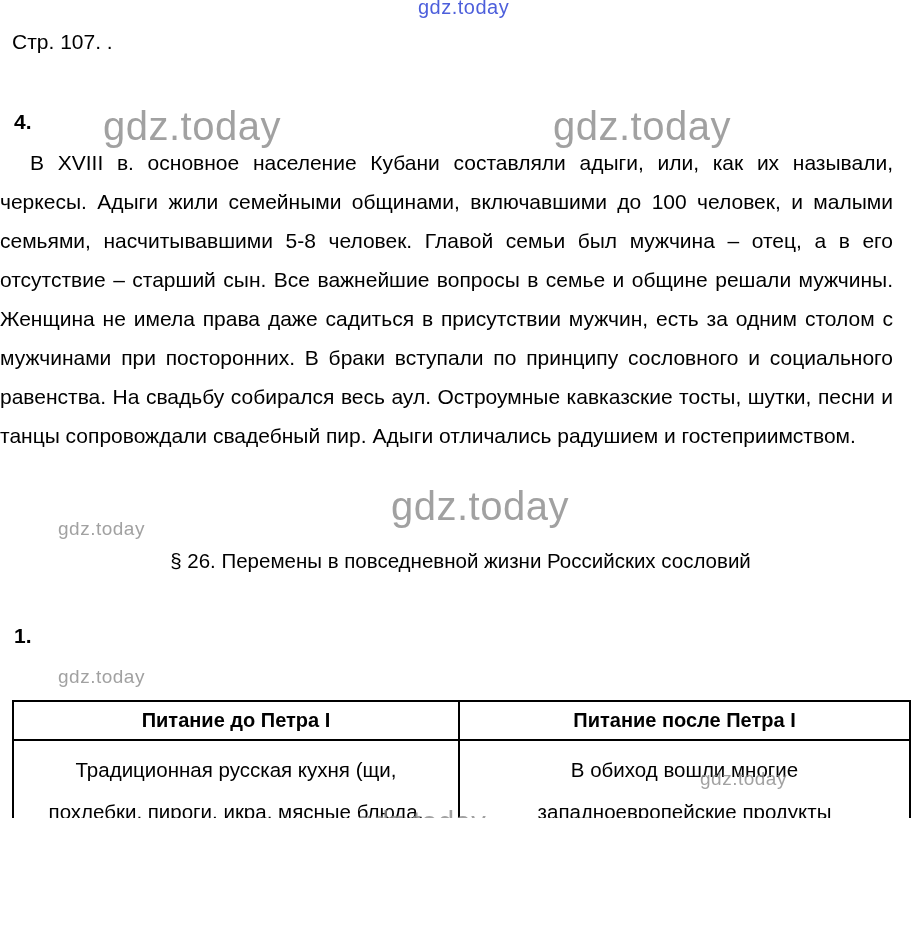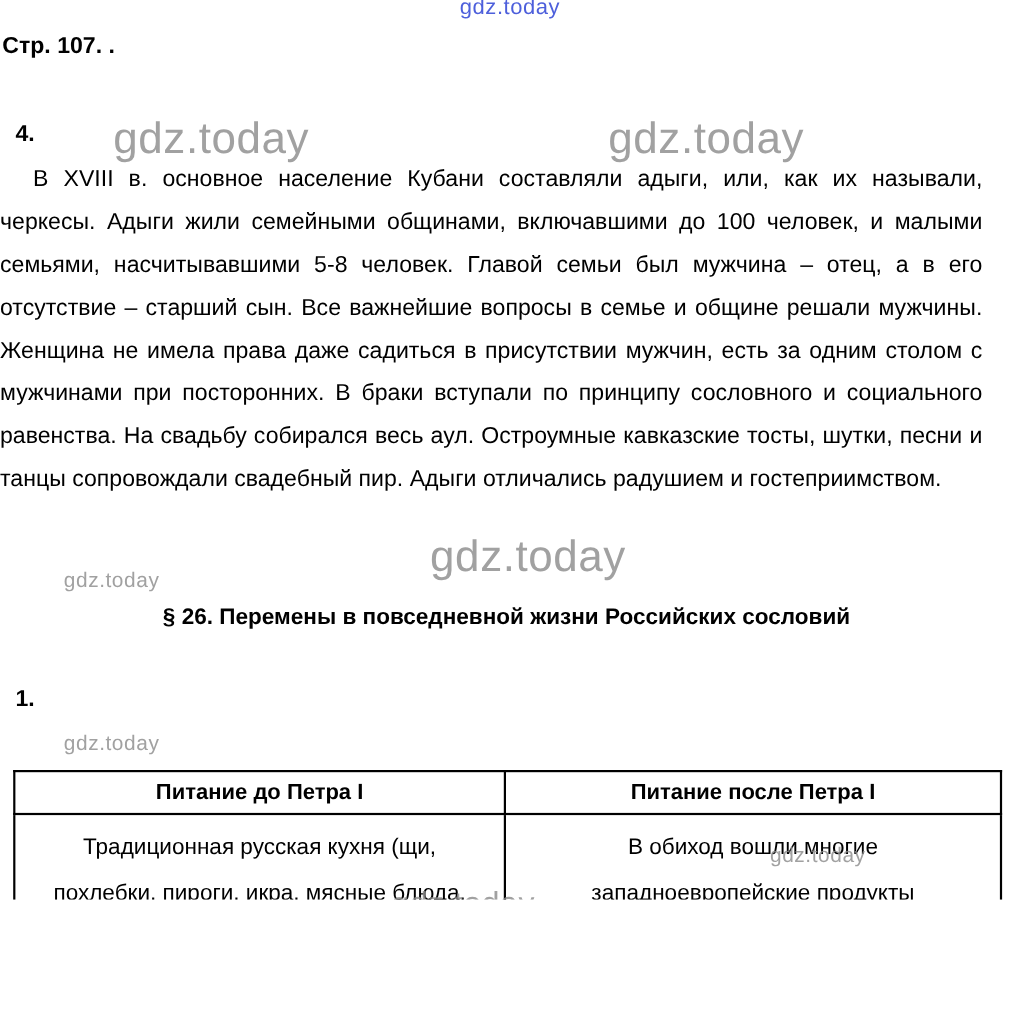--- a/index.html
+++ b/index.html
@@ -27,24 +27,24 @@
     opacity: 0.9;
   }
   .wm-dark {
     color: #5a5a5a;
     z-index: 2;
     opacity: 0.9;
   }
 
   .page-label {
     position: absolute;
-    left: 2px;
+    left: 12px;
     top: 30px;
     font-size: 21px;
-    font-weight: bold;
+    font-weight: normal;
   }
   .item-number-4 {
     position: absolute;
     left: 14px;
     top: 110px;
     font-size: 21px;
     font-weight: bold;
   }
   .item-number-1 {
     position: absolute;
@@ -66,21 +66,21 @@
     z-index: 1;
   }
 
   .section-heading {
     position: absolute;
     left: 0;
     top: 549px;
     width: 921px;
     text-align: center;
     font-size: 20.5px;
-    font-weight: bold;
+    font-weight: normal;
     z-index: 1;
   }
 
   table.nutrition {
     position: absolute;
     left: 12px;
     top: 700px;
     width: 897px;
     border-collapse: collapse;
     table-layout: fixed;

